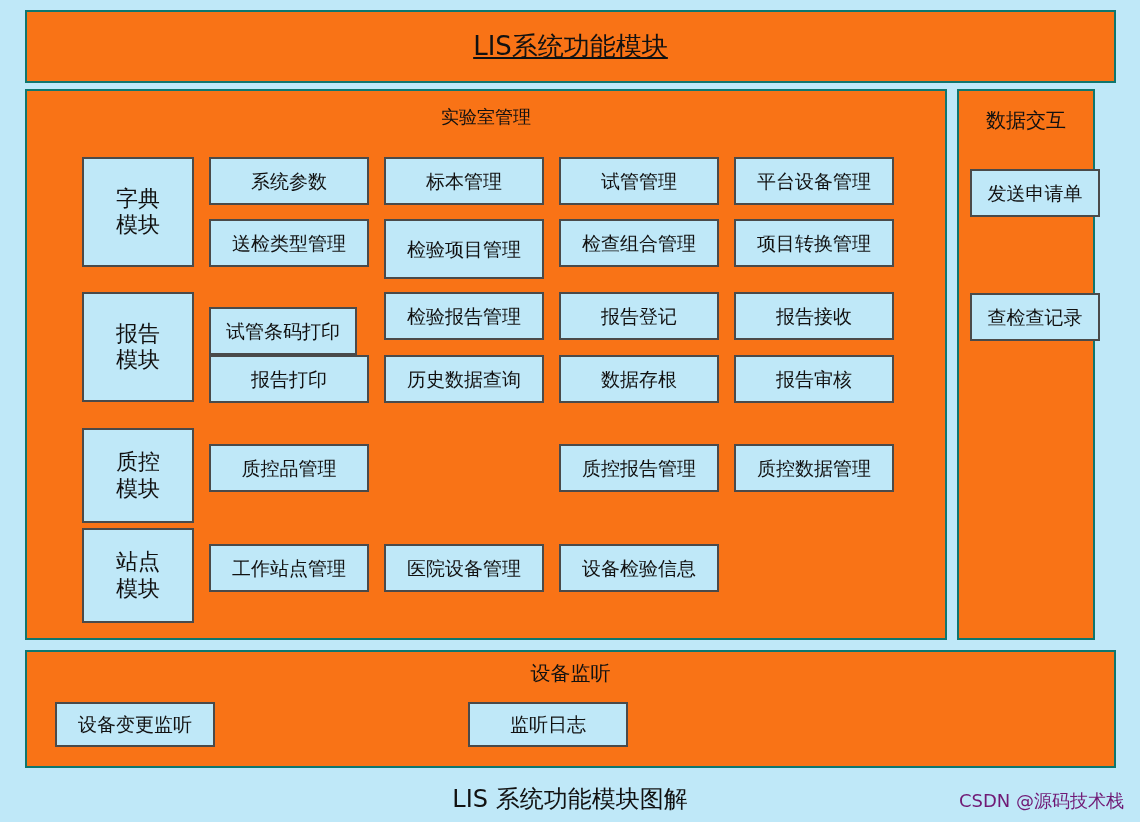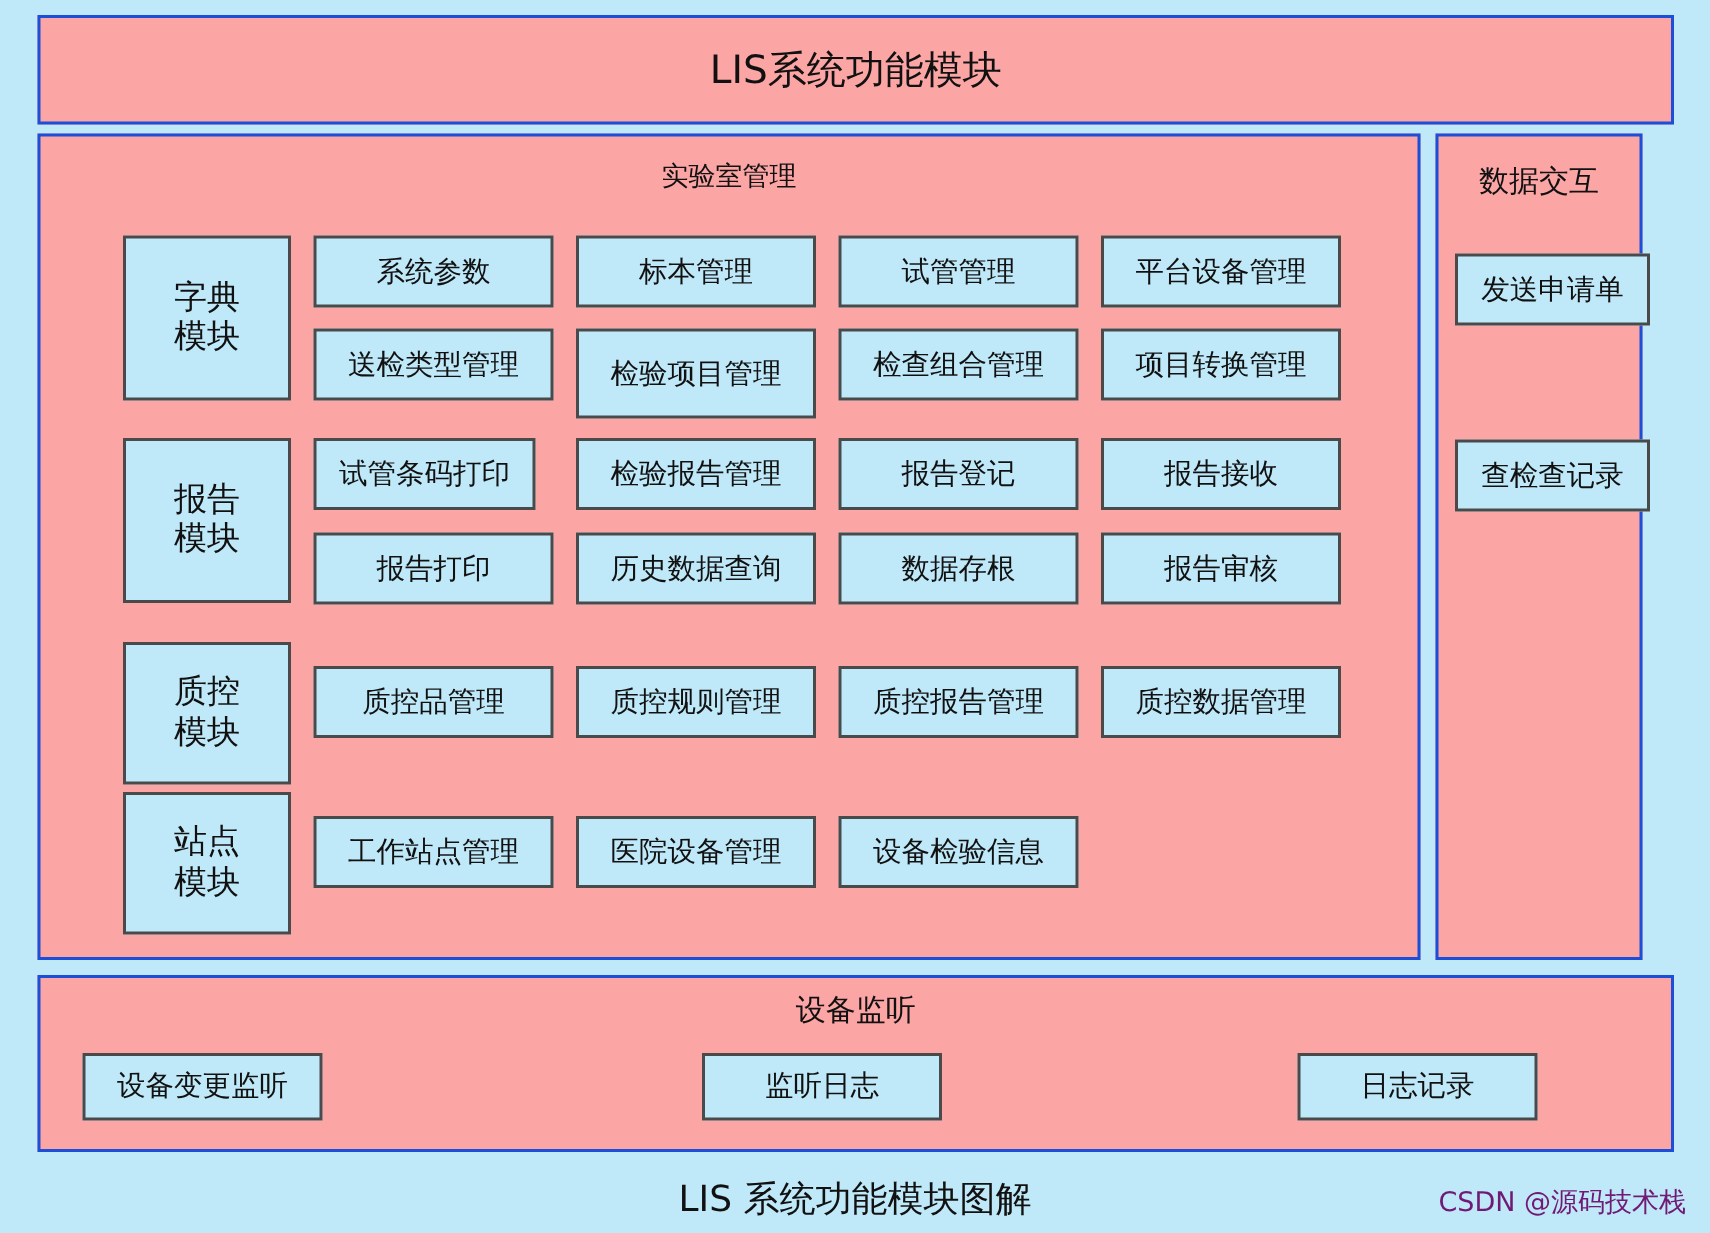--- a/index.html
+++ b/index.html
@@ -12,23 +12,24 @@
     background: #bfe8f8;
     font-family: "DejaVu Sans", "Liberation Sans", sans-serif;
     color: #111111;
     overflow: hidden;
     position: relative;
   }
 
   
   .frame {
     position: absolute;
-    border: 2px solid #1d4ed8;
-    background: #fca5a5;
+    border: 2px solid #0f766e;
+    background: #f97316;
     box-sizing: border-box;
+    text-decoration: underline;
   }
   .node {
     position: absolute;
     border: 2px solid #4a4a4a;
     background: #bfe8f8;
     box-sizing: border-box;
     display: flex;
     align-items: center;
     justify-content: center;
     text-align: center;
@@ -149,50 +150,48 @@
   <div class="node" style="left:357px; top:66px; width:160px; height:48px;">标本管理</div>
   <div class="node" style="left:532px; top:66px; width:160px; height:48px;">试管管理</div>
   <div class="node" style="left:707px; top:66px; width:160px; height:48px;">平台设备管理</div>
   <div class="node" style="left:182px; top:128px; width:160px; height:48px;">送检类型管理</div>
   <div class="node" style="left:357px; top:128px; width:160px; height:60px;">检验项目管理</div>
   <div class="node" style="left:532px; top:128px; width:160px; height:48px;">检查组合管理</div>
   <div class="node" style="left:707px; top:128px; width:160px; height:48px;">项目转换管理</div>
 
   <div class="node module-label" style="left:55px; top:201px; width:112px; height:110px;text-align:right;">报告
 模块</div>
-  <div class="node" style="left:182px; top:201px; width:148px; height:48px;">试管条码打印</div>
+  <div class="node" style="left:182px; top:216px; width:148px; height:48px;">试管条码打印</div>
   <div class="node" style="left:357px; top:201px; width:160px; height:48px;">检验报告管理</div>
   <div class="node" style="left:532px; top:201px; width:160px; height:48px;">报告登记</div>
   <div class="node" style="left:707px; top:201px; width:160px; height:48px;">报告接收</div>
   <div class="node" style="left:182px; top:264px; width:160px; height:48px;">报告打印</div>
   <div class="node" style="left:357px; top:264px; width:160px; height:48px;">历史数据查询</div>
   <div class="node" style="left:532px; top:264px; width:160px; height:48px;">数据存根</div>
   <div class="node" style="left:707px; top:264px; width:160px; height:48px;">报告审核</div>
 
   <div class="node module-label" style="left:55px; top:337px; width:112px; height:95px;">质控
 模块</div>
   <div class="node" style="left:182px; top:353px; width:160px; height:48px;">质控品管理</div>
-  <div class="node" style="left:357px; top:353px; width:160px; height:48px;">质控规则管理</div>
   <div class="node" style="left:532px; top:353px; width:160px; height:48px;">质控报告管理</div>
   <div class="node" style="left:707px; top:353px; width:160px; height:48px;">质控数据管理</div>
 
   <div class="node module-label" style="left:55px; top:437px; width:112px; height:95px;">站点
 模块</div>
   <div class="node" style="left:182px; top:453px; width:160px; height:48px;">工作站点管理</div>
   <div class="node" style="left:357px; top:453px; width:160px; height:48px;">医院设备管理</div>
   <div class="node" style="left:532px; top:453px; width:160px; height:48px;">设备检验信息</div>
 </div>
 
 <div class="frame" id="data-frame">
   <div class="section-title">数据交互</div>
   <div class="node" style="top:78px;">发送申请单</div>
   <div class="node" style="top:202px;">查检查记录</div>
 </div>
 
 <div class="frame" id="listener-frame">
   <div class="section-title">设备监听</div>
   <div class="node" style="left:28px; width:160px;">设备变更监听</div>
   <div class="node" style="left:441px; width:160px;">监听日志</div>
-  <div class="node" style="left:838px; width:160px;">日志记录</div>
 </div>
 
 <div id="caption">LIS 系统功能模块图解</div>
 <div id="watermark">CSDN @源码技术栈</div>
 
 </body></html>

